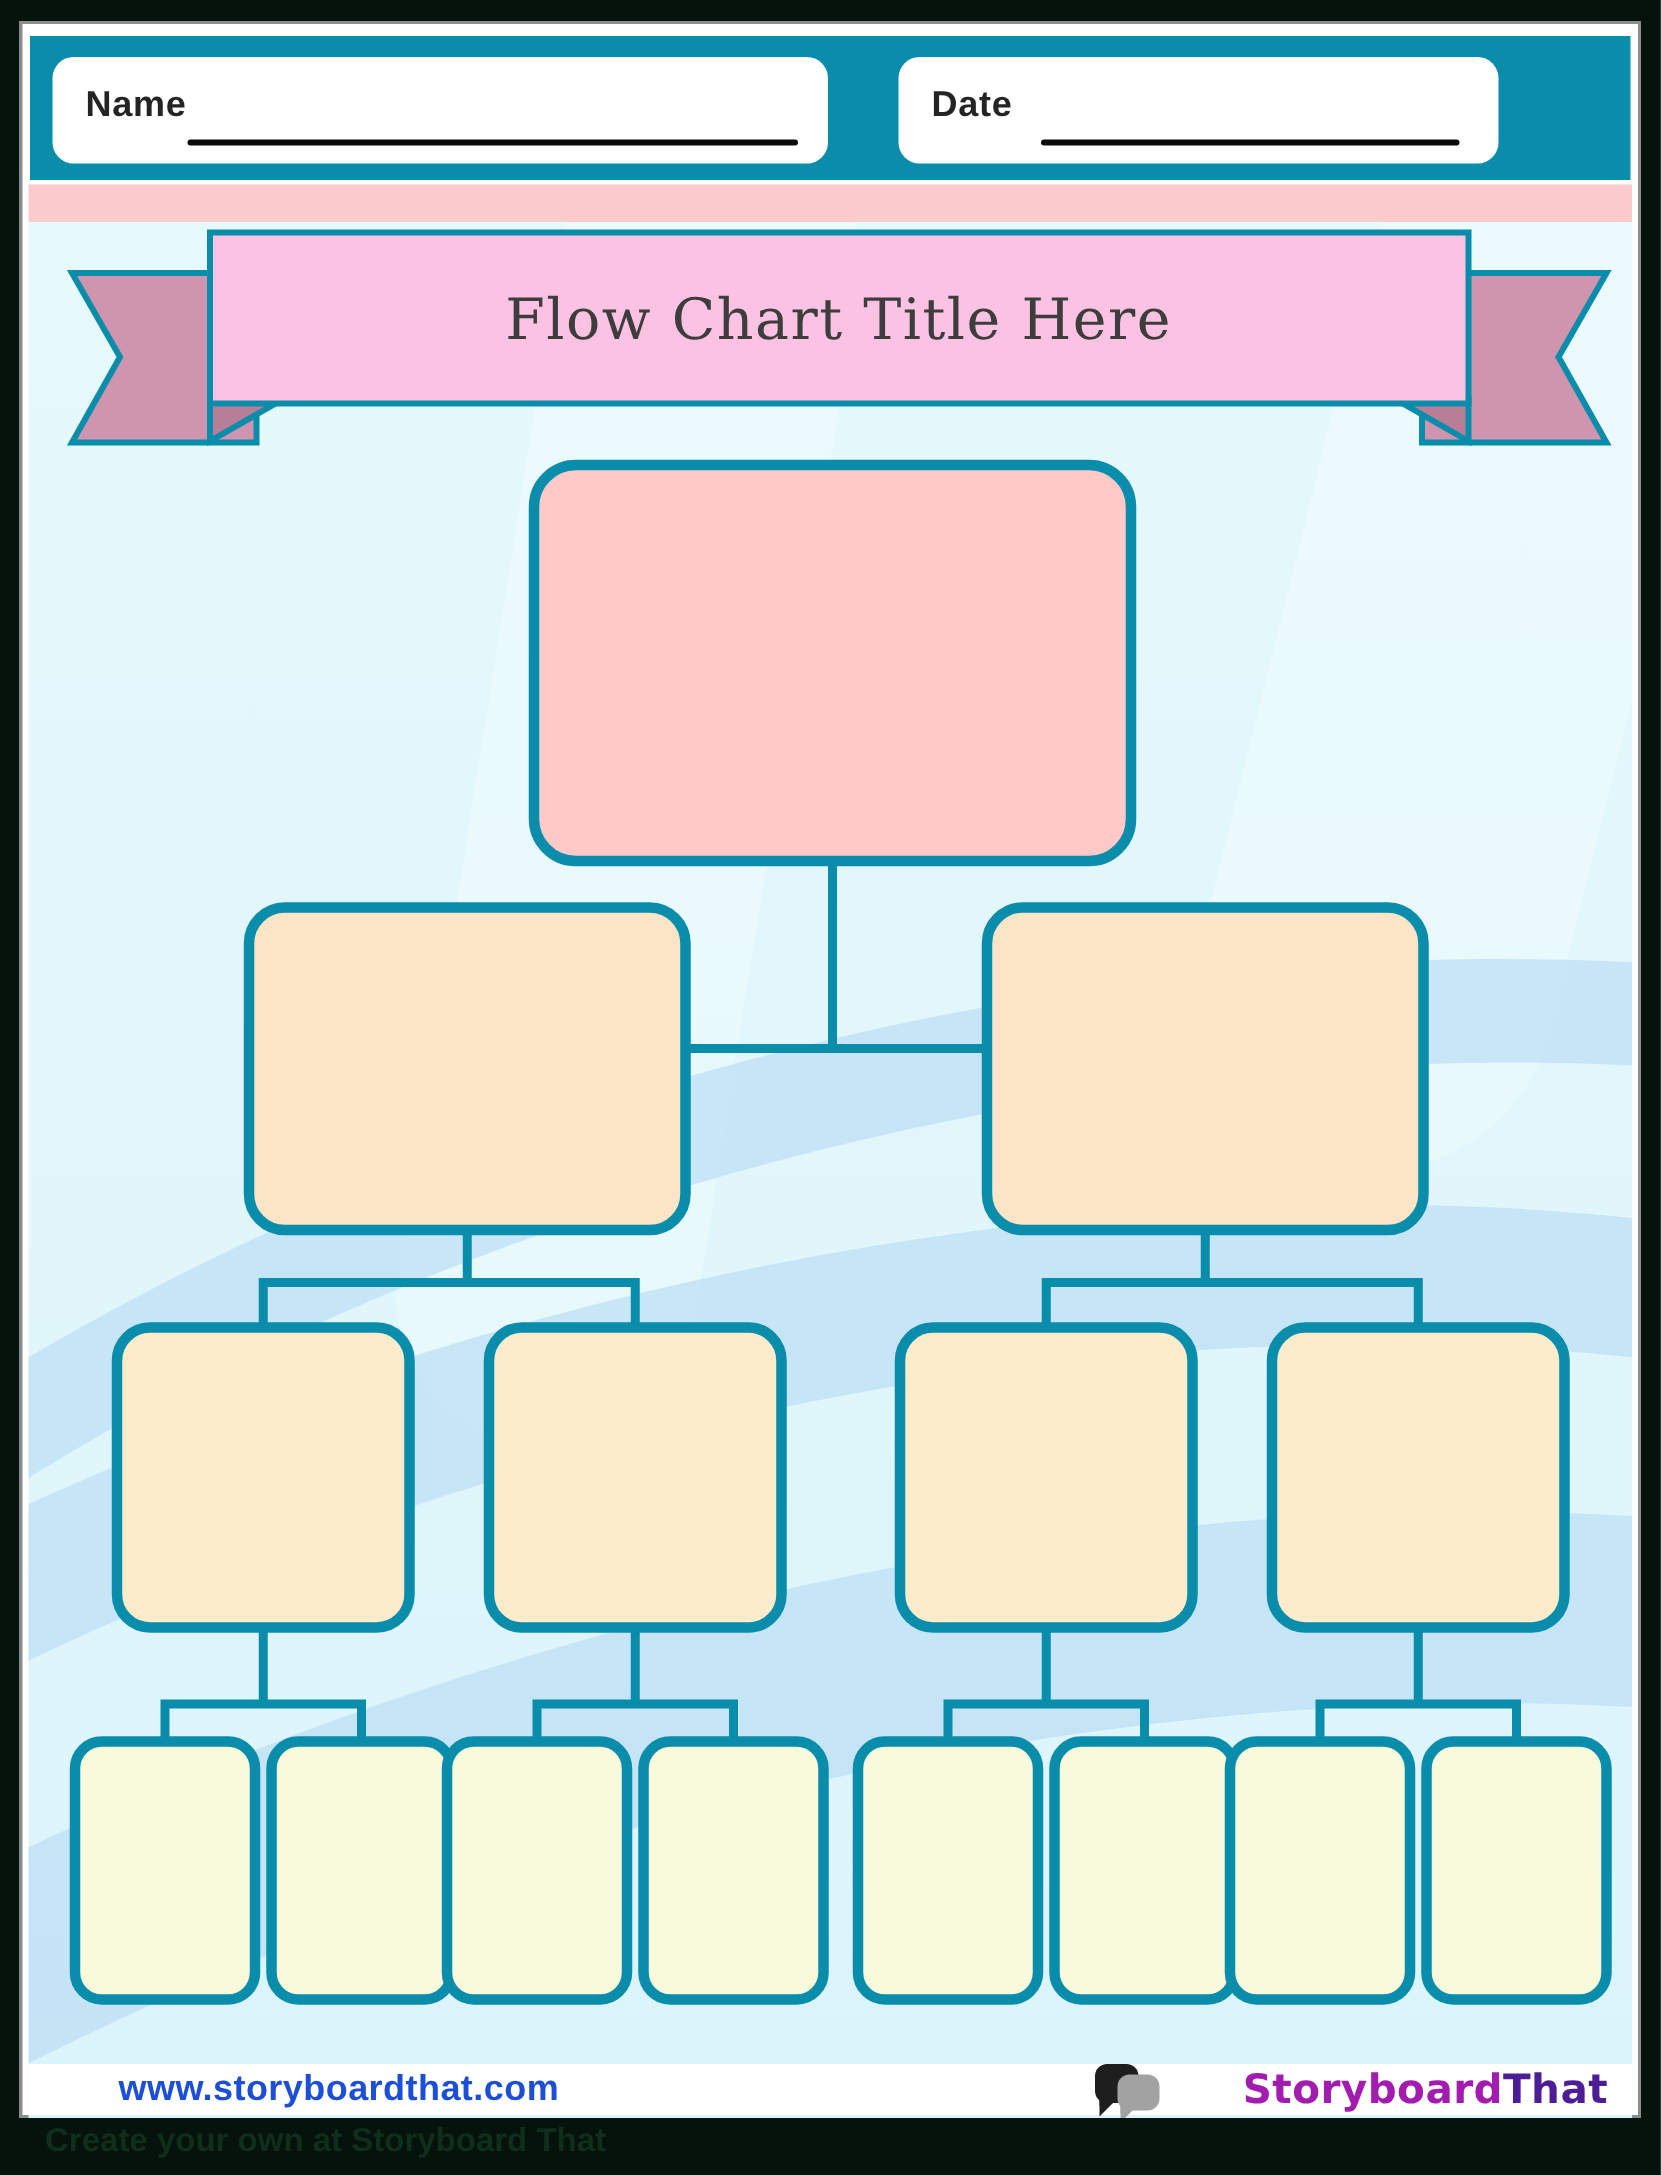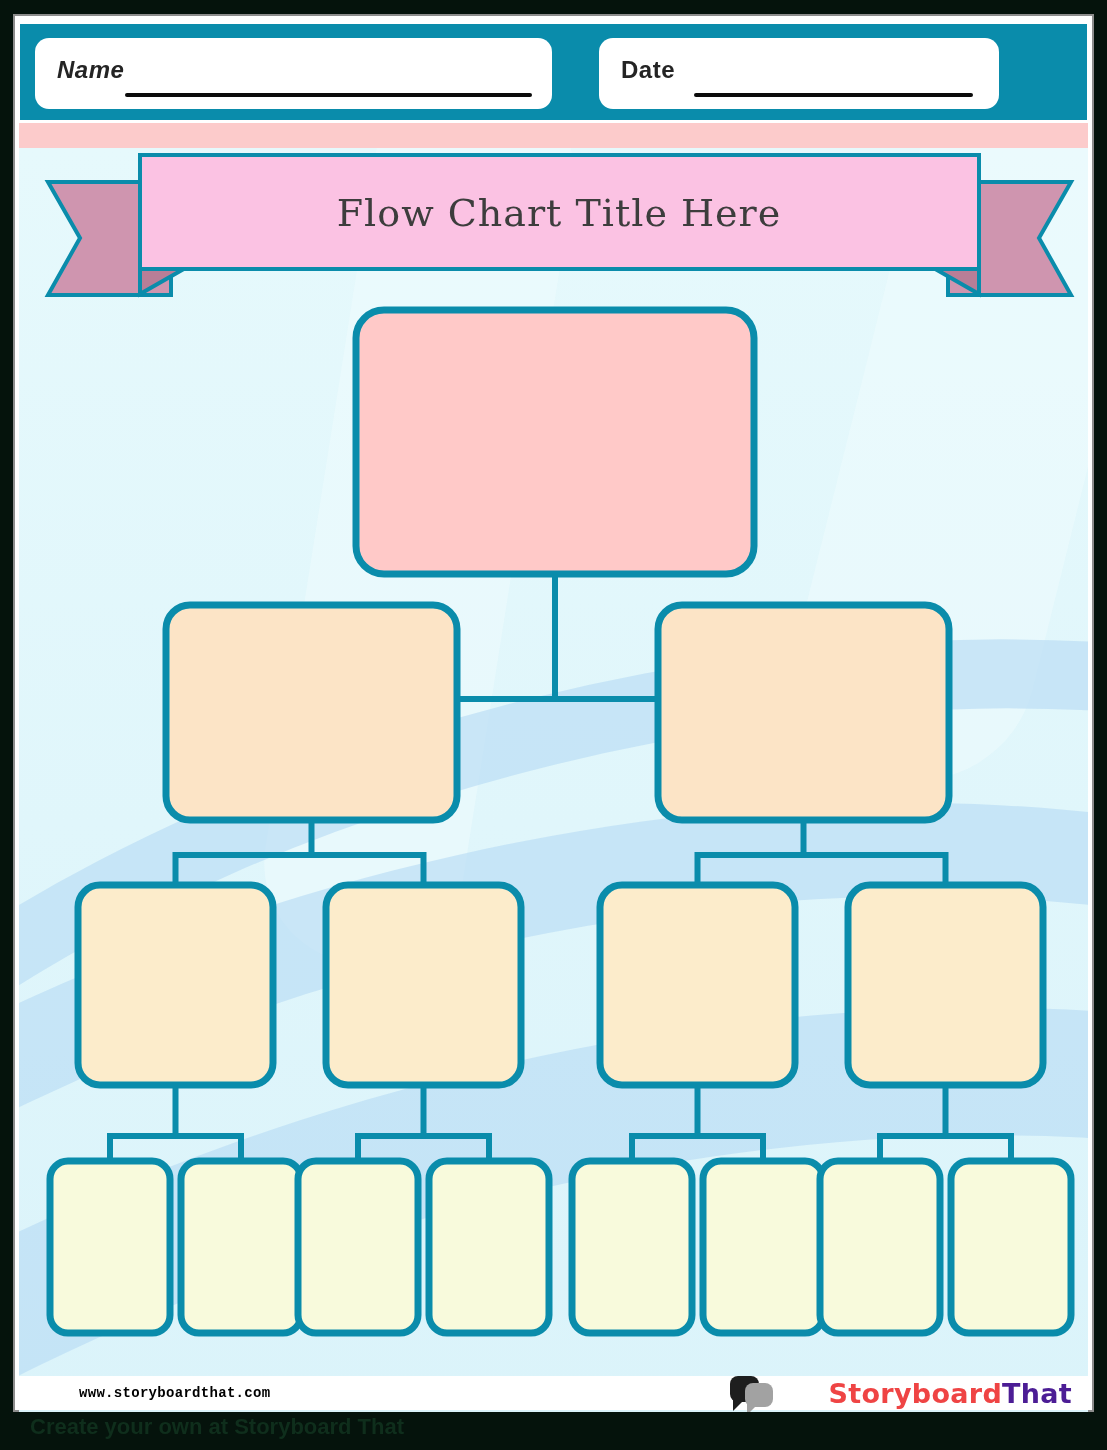--- a/index.html
+++ b/index.html
@@ -3,21 +3,21 @@
 <meta charset="utf-8">
 <style>
   html,body{margin:0;padding:0;background:#05130c;}
   *{box-sizing:border-box;}
   .canvas{position:relative;width:1107px;height:1450px;background:var(--frame,#05130c);overflow:hidden;
           font-family:"Liberation Sans",sans-serif;}
   .paper{position:absolute;left:13px;top:14px;width:1081px;height:1398px;background:#fff;
          border:2px solid var(--paper_border,#8d8d8d);}
   .teal-bar{position:absolute;left:5px;top:8px;right:5px;height:96px;background:var(--teal,#0a8cab);}
   .field-box{position:absolute;top:14px;height:71px;background:#fff;border-radius:14px;}
-  .field-box.name{left:15px;width:517px;font-style:italic;}
+  .field-box.name{left:15px;width:517px;}
   .field-box.date{left:579px;width:400px;}
   .field-label{position:absolute;left:22px;top:18px;font-size:24px;font-weight:bold;color:#242424;
                letter-spacing:0.5px;}
   .write-line{position:absolute;bottom:12px;height:4px;background:#0b0b0b;border-radius:2px;}
   .field-box.name .write-line{left:90px;right:20px;}
   .field-box.date .write-line{left:95px;right:26px;}
   .pink-strip{position:absolute;left:4px;right:4px;top:107px;height:25px;background:var(--strip,#fccbcb);}
   .blue-area{position:absolute;left:4px;right:4px;top:132px;height:1352px;overflow:hidden;
              background:linear-gradient(180deg,var(--bg1,#e6f9fc) 0%,var(--bg2,#daf3fa) 100%);}
   .ring{position:absolute;border-radius:50%;background:transparent;border-style:solid;
@@ -29,31 +29,31 @@
   .band.b1{left:300px;top:-80px;width:200px;height:900px;transform:rotate(9deg);}
   .band.b2{left:840px;top:-120px;width:240px;height:760px;transform:rotate(14deg);}
   .chart-svg{position:absolute;left:0;top:0;z-index:2;}
   .chart-svg .edge{stroke:var(--teal,#0a8cab);stroke-width:6;fill:none;}
   .chart-svg .node{stroke:var(--teal,#0a8cab);stroke-width:7;}
   .chart-svg .ribbon-part{stroke:var(--teal,#0a8cab);stroke-width:4;}
   .banner-title{font-family:"DejaVu Serif","Liberation Serif",serif;font-size:38px;fill:#3d3d3d;
                 letter-spacing:1px;}
   .footer{position:absolute;left:4px;right:4px;top:1360px;height:34px;background:#fff;
           display:flex;align-items:center;justify-content:space-between;padding:0 16px 0 60px;}
-  .website{font-size:14px;font-weight:bold;color:#000000;letter-spacing:0.3px;font-family:Liberation Mono, monospace;}
+  .website{font-size:24px;font-weight:bold;color:#1d4ed8;letter-spacing:0.3px;}
   .logo{display:flex;align-items:center;gap:10px;}
   .logo-bubbles{position:relative;width:48px;height:40px;}
   .bubble-dark{position:absolute;left:0;top:3px;width:29px;height:26px;background:#1e1e1e;border-radius:8px;}
   .bubble-dark::after{content:'';position:absolute;left:3px;bottom:-9px;width:0;height:0;
       border:7px solid transparent;border-top-color:#1e1e1e;border-left-color:#1e1e1e;}
   .bubble-gray{position:absolute;left:15px;top:10px;width:28px;height:24px;background:#a2a2a2;border-radius:8px;}
   .bubble-gray::after{content:'';position:absolute;left:2px;bottom:-8px;width:0;height:0;
       border:6px solid transparent;border-top-color:#a2a2a2;border-left-color:#a2a2a2;}
   .logo-text{font-family:"DejaVu Sans",sans-serif;font-size:27px;font-weight:600;letter-spacing:0.3px;}
-  .logo-text .p1{color:#ef4444;margin-left:40px;}
+  .logo-text .p1{color:#a21caf;margin-left:40px;}
   .logo-text .p2{color:#4c1d95;}
   .bottom-bar{position:absolute;left:0;right:0;top:1412px;height:38px;background:var(--frame,#05130c);}
   .bottom-bar span{position:absolute;left:30px;top:2px;font-size:22px;font-weight:bold;color:#0f2e1c;}
 </style>
 </head>
 <body>
 
 <div class="canvas">
   <div class="paper">
 

